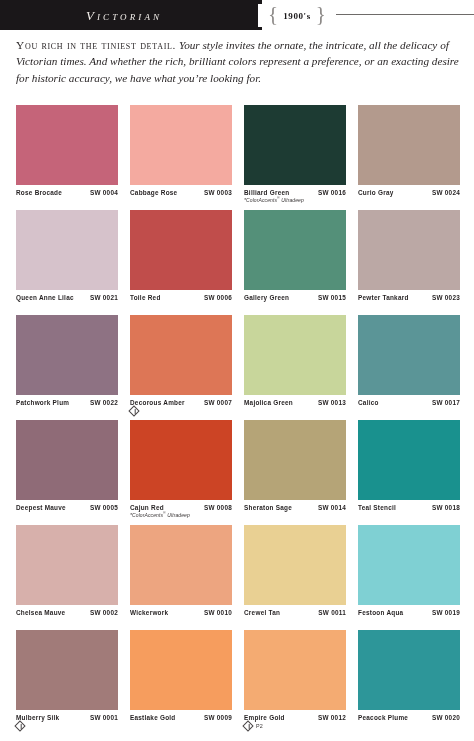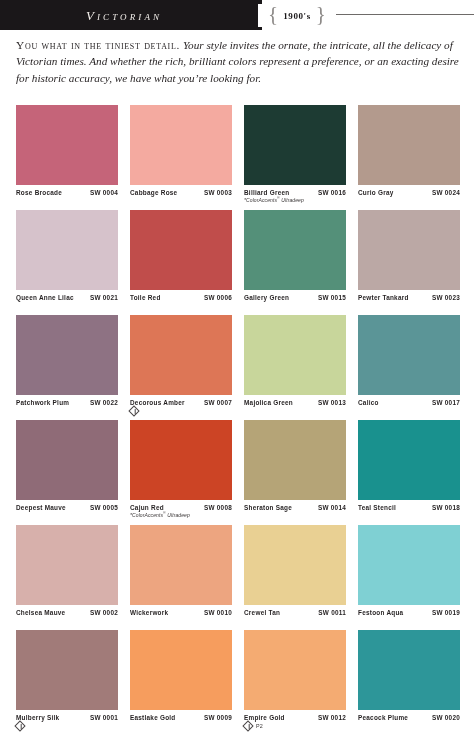--- a/index.html
+++ b/index.html
@@ -204,21 +204,21 @@
   <div class="header-title">Victorian</div>
   <div class="header-rule"></div>
   <div class="medallion">
     <span class="brace">{</span>
     <span class="era">1900's</span>
     <span class="brace">}</span>
   </div>
 </div>
 
 <div class="intro">
-  <span class="lead">You what in the tiniest detail.</span><span> Your style invites the ornate, the intricate, all the delicacy of Victorian times. And whether the rich, brilliant colors represent a preference, or an exacting desire for historic accuracy, we have what you’re looking for.</span>
+  <span class="lead">You rich in the tiniest detail.</span><span> Your style invites the ornate, the intricate, all the delicacy of Victorian times. And whether the rich, brilliant colors represent a preference, or an exacting desire for historic accuracy, we have what you’re looking for.</span>
 </div>
 
 <div class="grid" id="swatch-grid">
     <div class="row">
       <div class="cell">
         <div class="swatch" style="background: rgb(197, 100, 121);"></div>
         <div class="labels">
           <span class="cname">Rose Brocade</span>
           <span class="ccode">SW 0004</span>
         </div>

